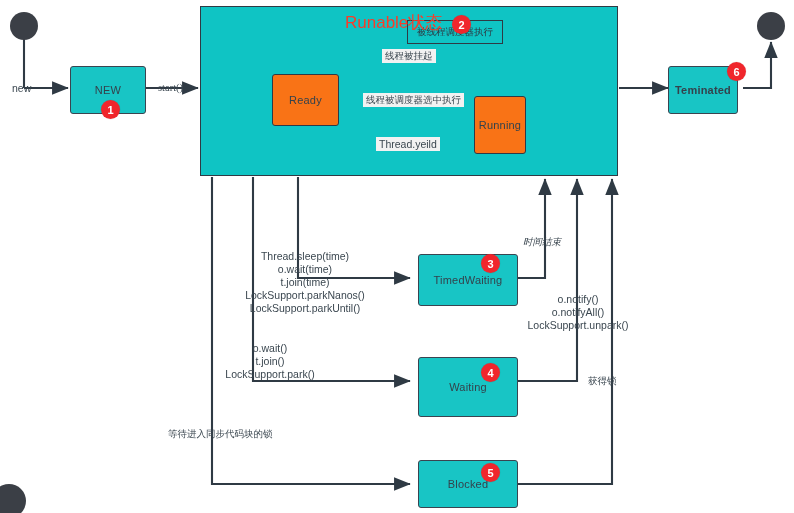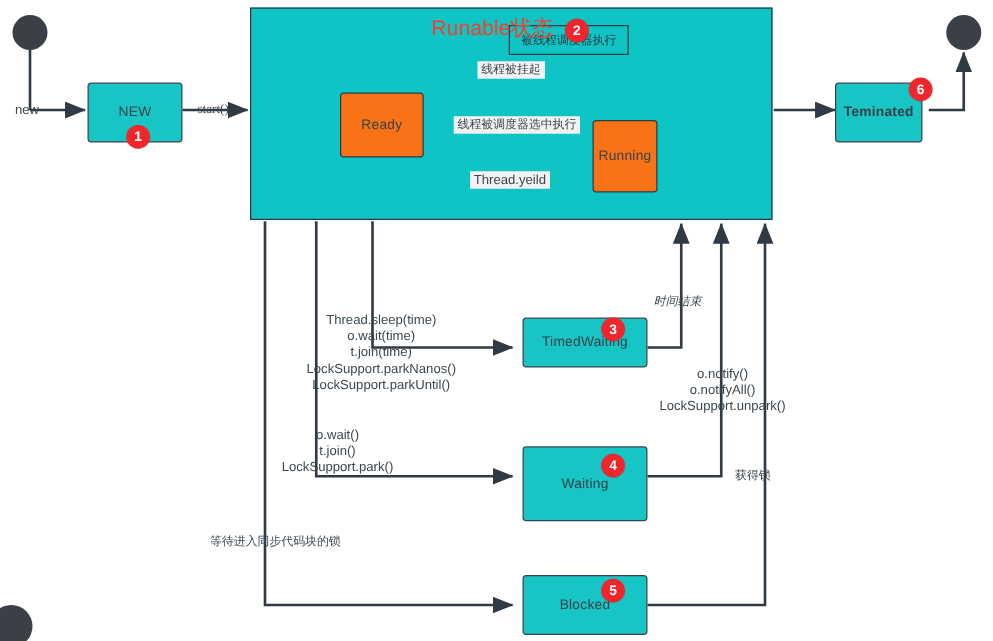--- a/index.html
+++ b/index.html
@@ -118,21 +118,21 @@
   <div class="node" style="left:70px;top:66px;width:76px;height:48px;">
     <span>NEW</span>
   </div>
   <div class="badge" style="left:101px;top:100px;">1</div>
 
   <div class="node" style="left:668px;top:66px;width:70px;height:48px;font-weight:bold;">
     <span>Teminated</span>
   </div>
   <div class="badge" style="left:727px;top:62px;">6</div>
 
-  <div class="node" style="left:418px;top:254px;width:100px;height:40px;">
+  <div class="node" style="left:418px;top:254px;width:100px;height:52px;">
     <span>TimedWaiting</span>
   </div>
   <div class="badge" style="left:481px;top:254px;">3</div>
 
   <div class="node" style="left:418px;top:357px;width:100px;height:60px;">
     <span>Waiting</span>
   </div>
   <div class="badge" style="left:481px;top:363px;">4</div>
 
   <div class="node" style="left:418px;top:460px;width:100px;height:48px;">

